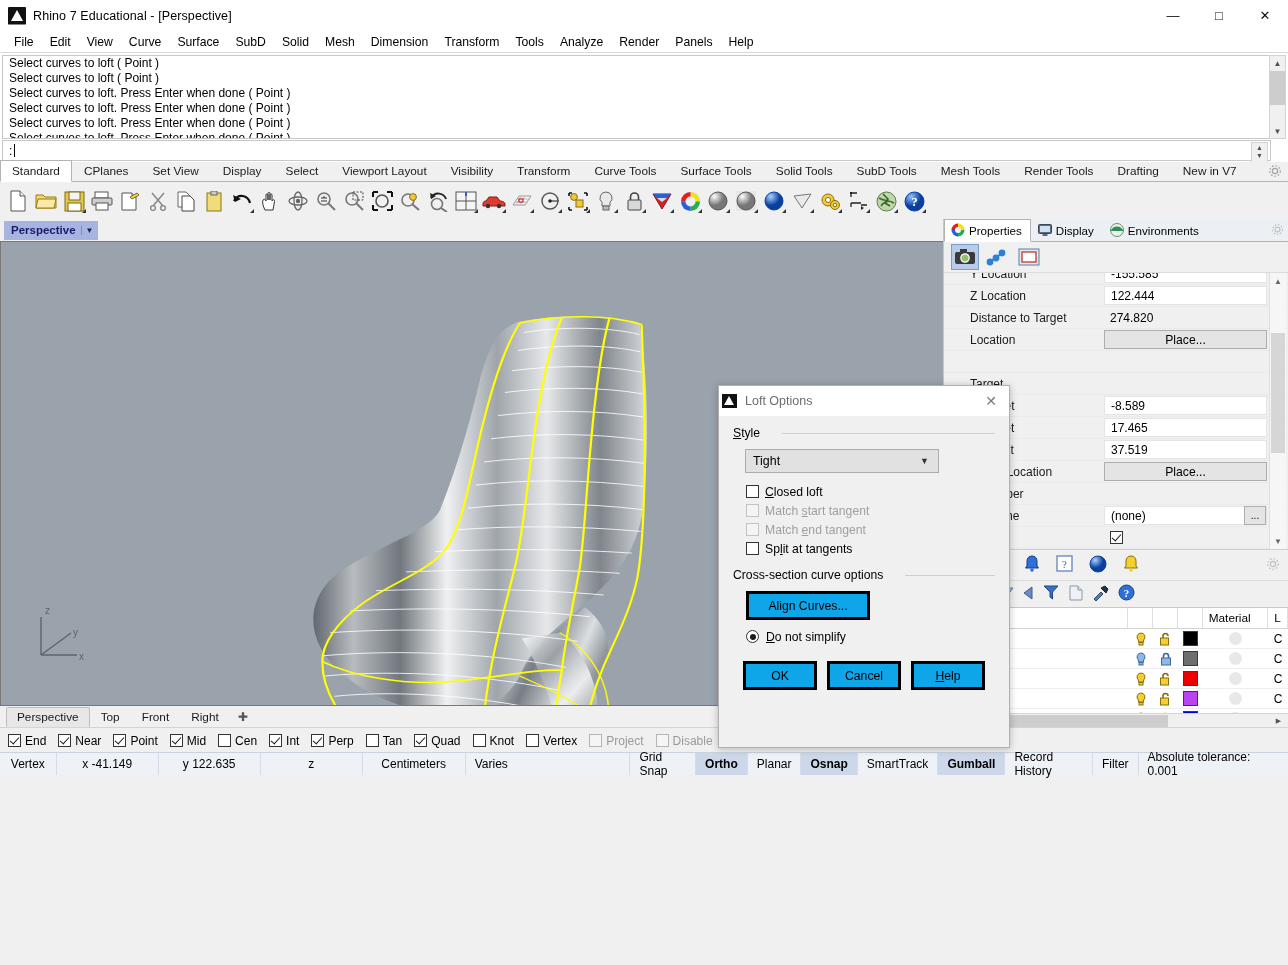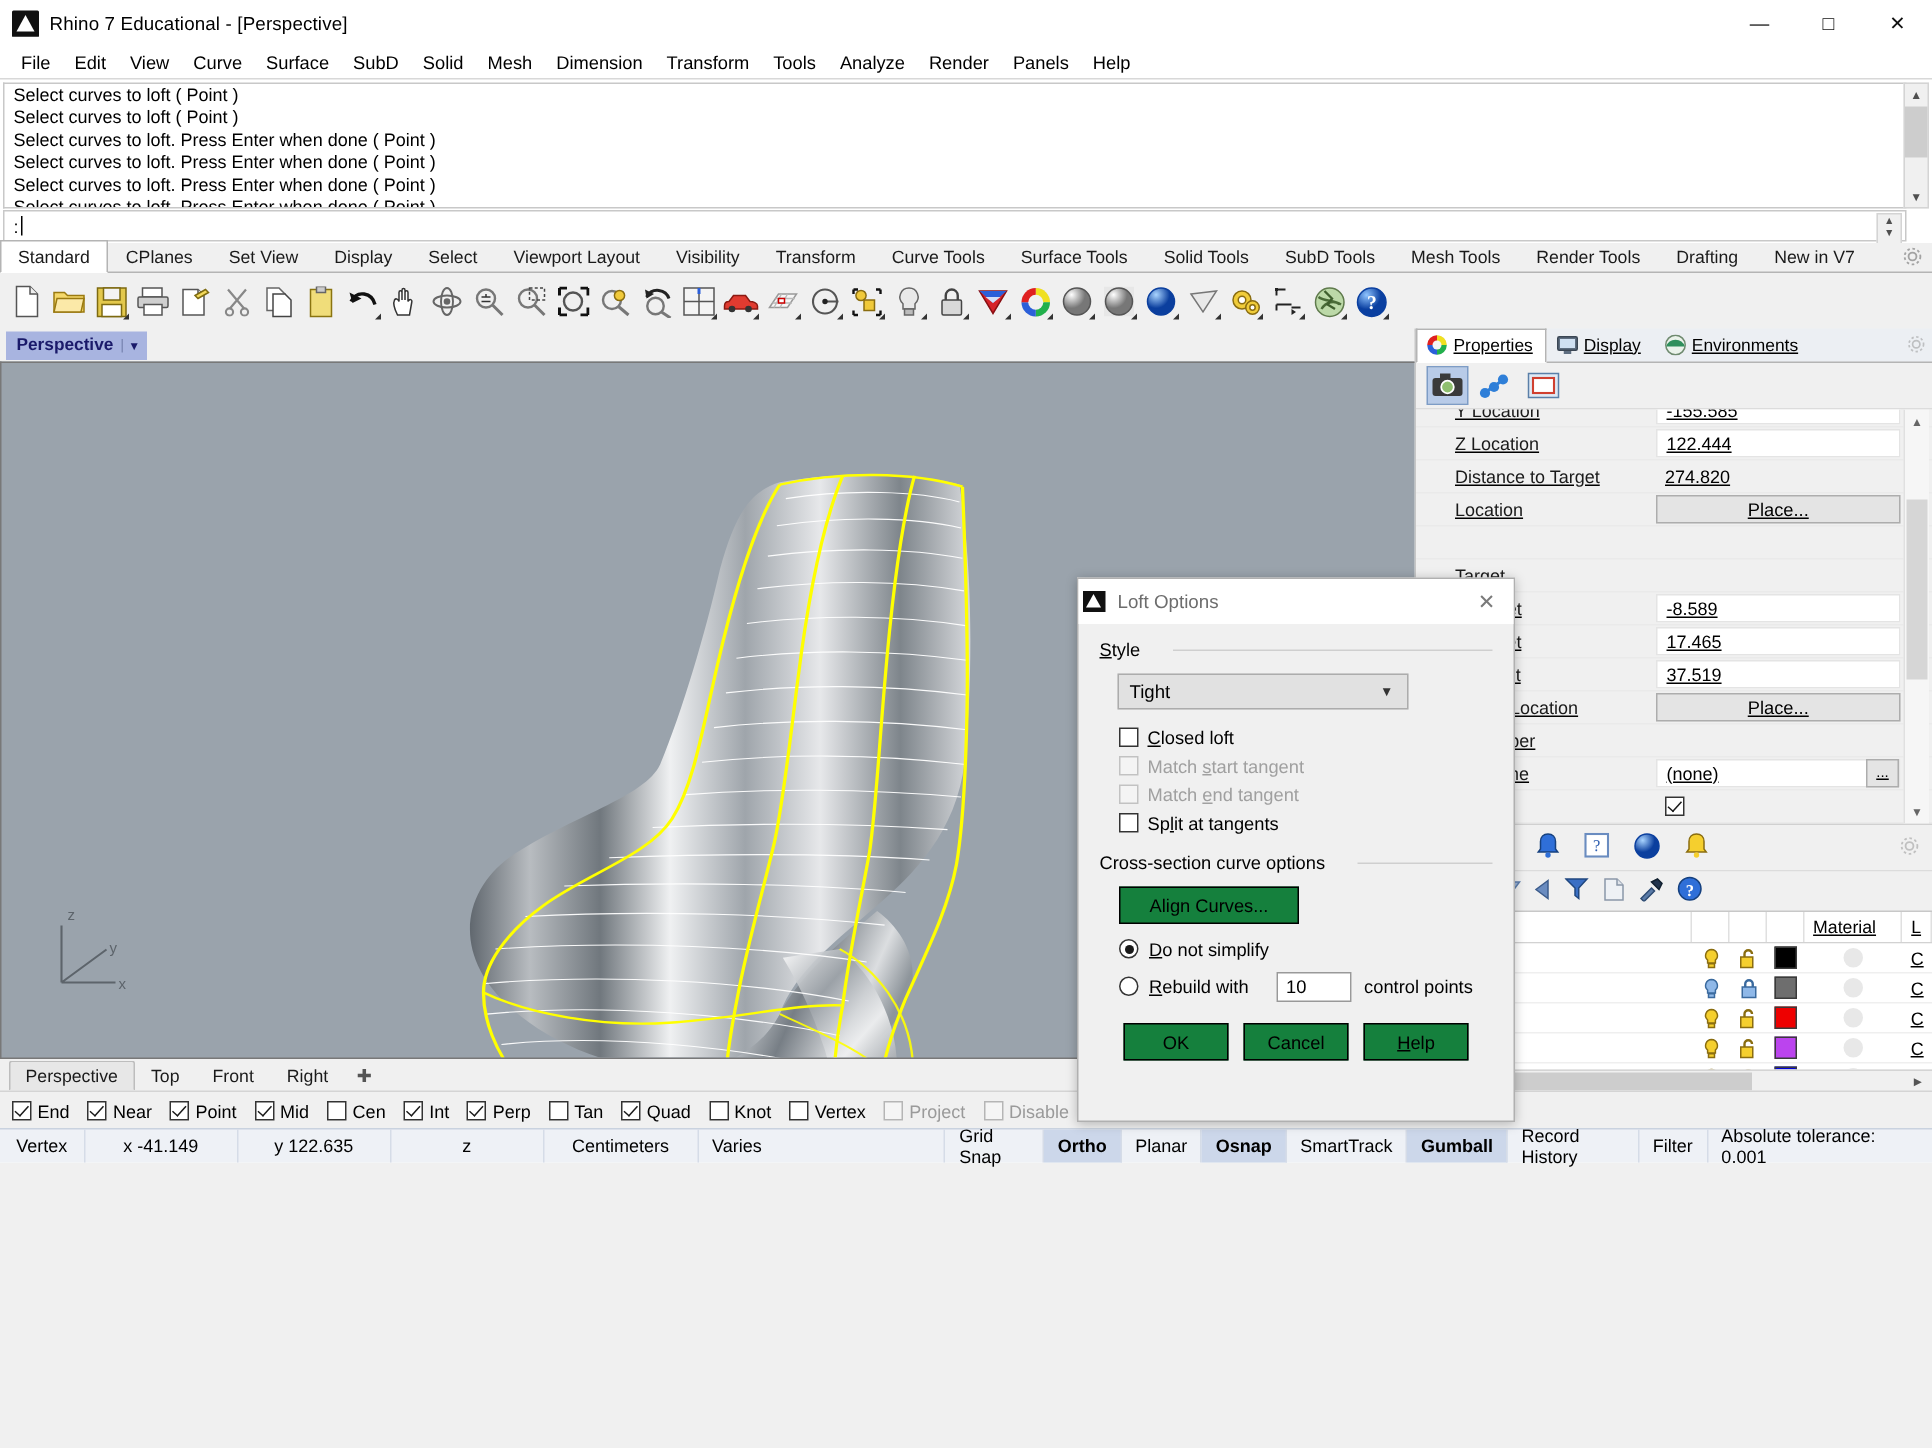--- a/index.html
+++ b/index.html
@@ -74,21 +74,21 @@
   .axis{position:absolute;left:30px;bottom:38px;width:60px;height:60px;}
   .axis span{position:absolute;font-size:10px;color:#5d646b;}
   .vp-tabs{height:22px;background:#f0f0f0;display:flex;align-items:center;padding-left:6px;gap:0;}
   .vp-tabs .vt{font-size:11.8px;padding:3px 11px;color:#1a1a1a;cursor:default;}
   .vp-tabs .vt.active{background:#e7e7e7;border:1px solid #bdbdbd;border-bottom-color:#e7e7e7;
       border-radius:2px 2px 0 0;padding:2px 10px;}
   .vp-tabs .plus{font-size:12px;color:#555;padding:0 8px;}
 
   
   .rightcol{width:344px;background:#f0f0f0;display:flex;flex-direction:column;
-      border-left:1px solid #c6c6c6;text-decoration:underline;}
+      border-left:1px solid #c6c6c6;}
   .ptabs{height:22px;display:flex;align-items:flex-end;background:#eceff3;position:relative;
       border-bottom:1px solid #b4b4b4;}
   .ptab{display:flex;align-items:center;gap:4px;font-size:11.6px;padding:2px 8px 3px 6px;
       height:16px;cursor:default;border:1px solid transparent;border-bottom:none;}
   .ptab.active{background:#fff;border-color:#b4b4b4;margin-bottom:-1px;border-bottom:1px solid #fff;}
   .ptabs .gear{position:absolute;right:4px;top:4px;width:13px;height:13px;opacity:.45;}
   .psub{height:30px;background:#f0f0f0;display:flex;align-items:center;padding-left:8px;gap:6px;
       border-bottom:1px solid #dcdcdc;}
   .psub .pb{width:26px;height:24px;display:flex;align-items:center;justify-content:center;}
   .psub .pb.sel{background:#b8cbe8;outline:1px solid #7d9cc6;}
@@ -160,21 +160,21 @@
   .grp{display:flex;align-items:center;gap:22px;margin-bottom:9px;}
   .grp .lbl{font-size:12.2px;white-space:nowrap;}
   .grp .ln{flex:1;height:1px;background:#cfcfcf;}
   .u{text-decoration:underline;}
   .combo{margin-left:12px;width:185px;height:22px;background:#e1e1e1;border:1px solid #acacac;
       display:flex;align-items:center;padding-left:7px;font-size:12.4px;position:relative;}
   .combo .cv{position:absolute;right:9px;font-size:9px;color:#333;}
   .chkline{display:flex;align-items:center;gap:6px;margin-left:13px;height:19px;font-size:12.2px;}
   .chkline.dis{color:#a0a0a0;}
   .chkline.dis .chkbox{border-color:#c2c2c2;background:#f4f4f4;}
-  .btn{background:#15803d;border:1px solid #000000;font-size:12.2px;display:flex;
+  .btn{background:#0ea5e9;border:3px solid #000000;font-size:12.2px;display:flex;
       align-items:center;justify-content:center;cursor:default;}
   .radline{display:flex;align-items:center;gap:7px;margin-left:13px;height:25px;font-size:12.2px;}
   .radio{width:13px;height:13px;border-radius:50%;border:1px solid #333;background:#fff;
       position:relative;box-sizing:border-box;flex:0 0 auto;}
   .radio.on:after{content:"";position:absolute;left:2.5px;top:2.5px;width:6px;height:6px;
       border-radius:50%;background:#1a1a1a;}
   .numin{width:50px;height:20px;background:#fff;border:1px solid #999;font-size:12.2px;
       display:flex;align-items:center;padding-left:5px;box-sizing:border-box;}
   .dlg-btns{display:flex;gap:10px;justify-content:center;margin-top:12px;}
   .dlg-btns .btn{width:68px;height:23px;}
@@ -1107,28 +1107,20 @@
       <div style="margin-left:13px;">
         <div class="btn" style="width:118px;height:23px;">Align Curves...</div>
       </div>
 
       <div style="height:4px;"></div>
       <div id="dlgradios">
           <div class="radline">
             <span class="radio on"></span>
             <span><span class="u">D</span>o not simplify</span>
           </div>
-          <div class="radline" style="margin-left: 13px;">
-            <span class="radio"></span>
-            <span><span class="u">R</span>ebuild with</span>
-            <span style="display: flex; align-items: center; margin-left: 12px;">
-              <span class="numin">10</span>
-              <span style="margin-left: 8px;">control points</span>
-            </span>
-          </div>
         </div>
 
       <div class="dlg-btns">
         <div class="btn">OK</div>
         <div class="btn">Cancel</div>
         <div class="btn"><span class="u">H</span>elp</div>
       </div>
     </div>
   </div>
 

